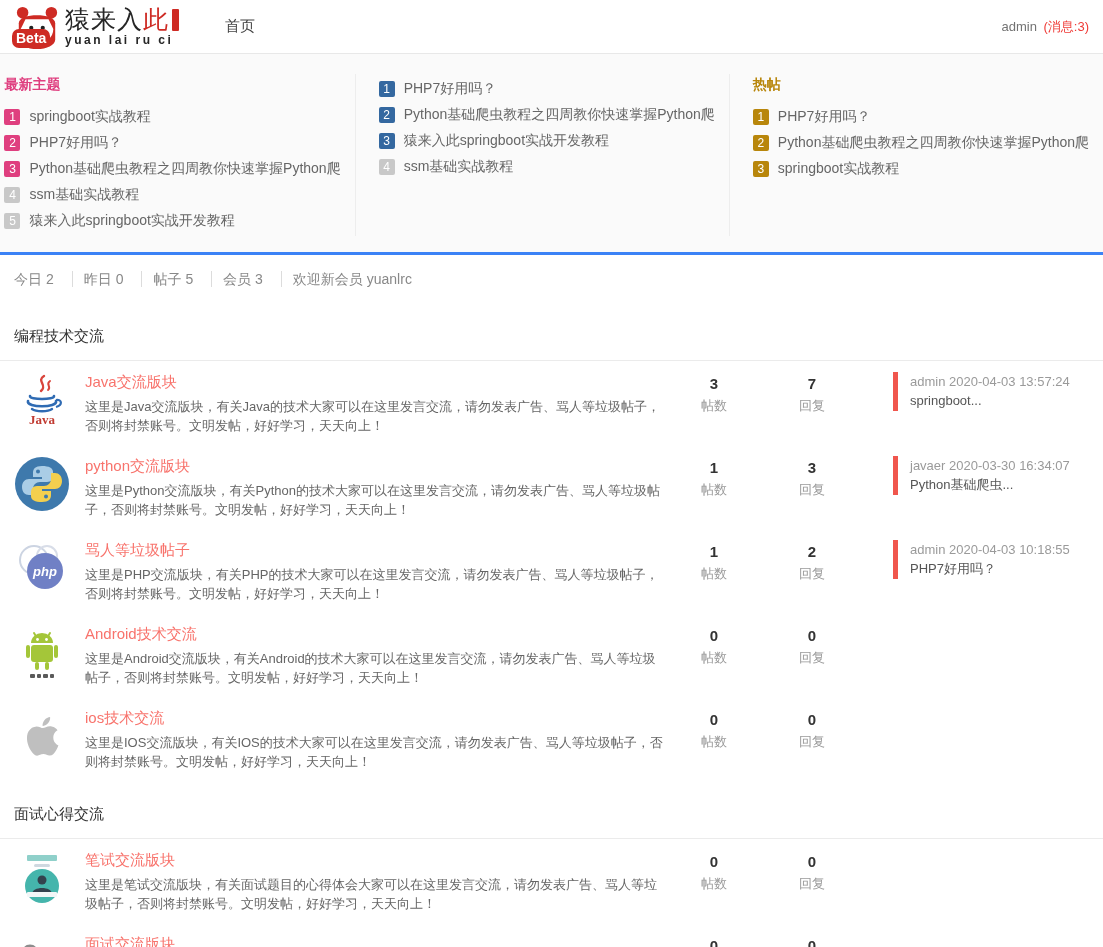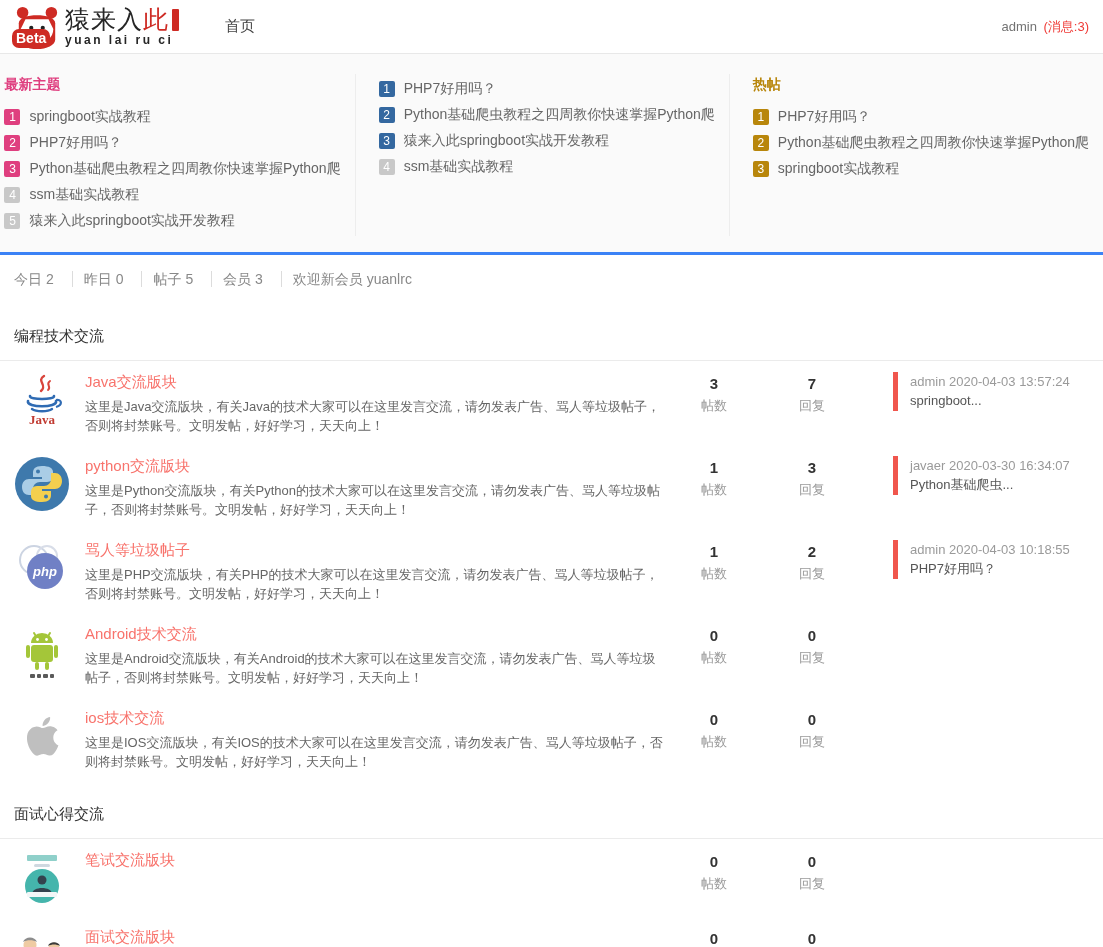--- a/index.html
+++ b/index.html
@@ -337,20 +337,21 @@
     <rect x="13" y="5" width="30" height="6" rx="1" fill="#8fd0ca"></rect>
     <rect x="20" y="14" width="16" height="3" rx="1.5" fill="#cfd8e0"></rect>
     <circle cx="28" cy="36" r="17" fill="#45b5ac"></circle>
     <circle cx="28" cy="30" r="4.5" fill="#33424e"></circle>
     <path d="M18 44c0-8 20-8 20 0z" fill="#33424e"></path>
     <rect x="13" y="42" width="30" height="5" rx="1" fill="#f2f6f7"></rect>
   </svg>
             </span>
     <div class="board-info">
       <a class="board-title">笔试交流版块</a>
+      <p class="board-desc">这里是笔试交流版块，有关面试题目的心得体会大家可以在这里发言交流，请勿发表广告、骂人等垃圾帖子，否则将封禁账号。文明发帖，好好学习，天天向上！</p>
     </div>
     <div class="board-stat">
       <b class="num">0</b>
               <span class="lbl">帖数</span>
     </div>
     <div class="board-stat">
       <b class="num">0</b>
               <span class="lbl">回复</span>
     </div>
 

